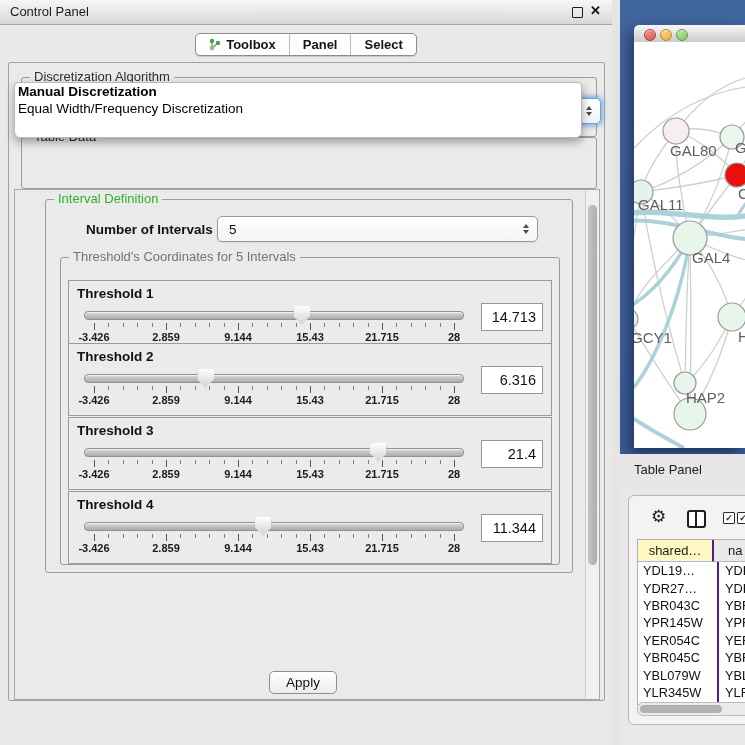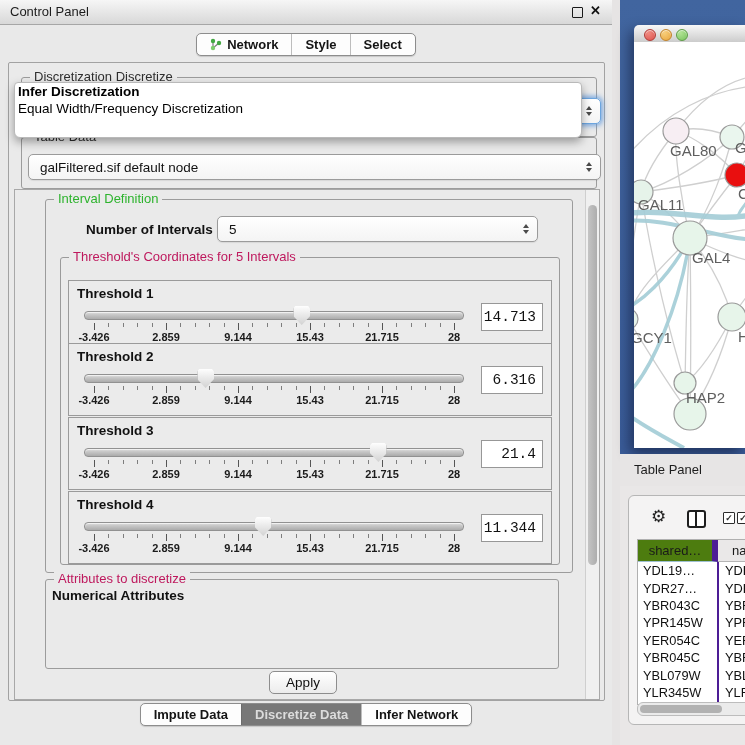--- a/index.html
+++ b/index.html
@@ -24,21 +24,21 @@
   .seg-item.active{background:#787878;color:#dcdcdc;border-left-color:#6d6d6d;}
   #cp-tabbar{left:0;top:33px;width:612px;display:flex;justify-content:center;}
   #cp-bottom-tabbar{left:0;top:703px;width:612px;display:flex;justify-content:center;}
 
   #cp-content{left:8px;top:62px;width:595px;height:637px;border:1px solid #a2a2a2;background:#eaeaea;border-radius:2px;}
 
   .groupbox{position:absolute;border:1px solid #9c9c9c;border-radius:3px;}
   .group-label{position:absolute;top:-9px;left:8px;background:#eaeaea;padding:0 4px;font-size:13px;white-space:nowrap;}
   .gl-dark{color:#2e2e2e;}
   .gl-green{color:#2db32d;}
-  .gl-blue{color:#be185d;}
+  .gl-blue{color:#737373;}
 
   .combo{position:absolute;background:linear-gradient(#ffffff,#f4f4f4);border:1px solid #9b9b9b;border-radius:5px;font-size:13.5px;color:#111;display:flex;align-items:center;padding-left:11px;box-shadow:0 1px 1px rgba(0,0,0,.08);}
   .stepper{position:absolute;right:8px;top:50%;transform:translateY(-50%);display:flex;flex-direction:column;gap:2px;}
   .stepper .up{width:0;height:0;border-left:3.5px solid transparent;border-right:3.5px solid transparent;border-bottom:4.5px solid #4a4a4a;}
   .stepper .dn{width:0;height:0;border-left:3.5px solid transparent;border-right:3.5px solid transparent;border-top:4.5px solid #4a4a4a;}
   .combo.focused{border-color:#6ba5df;box-shadow:0 0 5px 2px rgba(90,150,220,.75);}
 
   
   #algo-popup{left:14px;top:82px;width:566px;height:54px;background:#fff;border:1px solid #b9b9b9;border-radius:4px 4px 6px 6px;box-shadow:0 4px 10px rgba(0,0,0,.35);z-index:30;}
   #algo-popup .prompt{height:17px;padding-top:1px;text-align:center;color:#b3b3b3;font-size:13px;}
@@ -56,40 +56,40 @@
   .slider{position:absolute;left:20px;top:24px;width:370px;height:40px;}
   .slider-inner{position:absolute;left:5px;right:5px;top:0;height:100%;}
   .track{position:absolute;left:-5px;right:-5px;top:6px;height:7px;border-radius:4px;background:linear-gradient(#d9d9d9,#ababab);border:1px solid #919191;box-shadow:inset 0 1px 1px rgba(255,255,255,.7);}
   .tick{position:absolute;top:18px;width:1px;height:4px;background:#7d7d7d;}
   .tick.major{height:7px;background:#555;}
   .tick-label{position:absolute;top:26px;transform:translateX(-50%);font-size:11px;font-weight:bold;color:#1b1b1b;white-space:nowrap;}
   .thumb{position:absolute;top:1px;width:17px;height:19px;transform:translateX(-50%);
     background:linear-gradient(#fefefe,#d2d2d2);
     clip-path:polygon(12% 0,88% 0,100% 14%,100% 52%,50% 100%,0 52%,0 14%);
     filter:drop-shadow(0 0 1px #7e7e7e);}
-  .value-box{position:absolute;right:8px;top:22px;width:54px;height:26px;border:1px solid #979797;background:#fff;font-size:14.5px;font-family:Liberation Mono, monospace;text-align:right;padding:0 6px 0 0;color:#111;}
+  .value-box{position:absolute;right:8px;top:22px;width:54px;height:26px;border:1px solid #979797;background:#fff;font-size:14.5px;font-family:Liberation Sans, sans-serif;text-align:right;padding:0 6px 0 0;color:#111;}
 
   .button{position:absolute;background:linear-gradient(#ffffff,#ececec);border:1px solid #8d8d8d;border-radius:5px;font-size:13.5px;color:#111;display:flex;align-items:center;justify-content:center;}
 
   
   #right-region{left:612px;top:0;width:133px;height:745px;background:#e6e4e4;}
   #desktop-blue{left:620px;top:0;width:125px;height:454px;background:linear-gradient(180deg,#41659f,#3a5c99);}
   #net-window{left:634px;top:25px;width:111px;height:423px;border-radius:5px 0 0 0;box-shadow:-4px 6px 14px rgba(0,0,20,.45);overflow:hidden;}
   #net-titlebar{position:absolute;left:0;top:0;width:100%;height:17px;background:linear-gradient(#f7f7f7,#cccccc);border-bottom:1px solid #9c9c9c;}
   .traffic{position:absolute;top:4px;width:10px;height:10px;border-radius:50%;box-shadow:inset 0 1px 1px rgba(255,255,255,.7);}
   #net-canvas{position:absolute;left:0;top:17px;width:111px;height:406px;background:#fff;}
 
   #table-panel-bar{left:620px;top:454px;width:125px;height:32px;background:#e7e5e5;border-bottom:1px solid #c4c2c2;}
   #tp-title{left:14px;top:8px;font-size:13px;color:#1d1d1d;}
   #tp-body{left:620px;top:486px;width:125px;height:259px;background:#e9e7e7;}
   #tp-inner{position:absolute;left:8px;top:9px;width:130px;height:228px;background:#f4f3f3;border:1px solid #b6b6b6;border-radius:6px;}
   .tbl-cell{overflow:hidden;white-space:nowrap;}
   #tp-table{position:absolute;left:8px;top:43px;width:130px;border:1px solid #b0b0b0;background:#fff;overflow:hidden;height:164px;}
   .tp-header{display:flex;height:22px;font-size:13px;color:#1a1a1a;}
-  .hdr1{width:74px;background:#4d7c0f;border-right:6px solid #4c1d95;border-bottom:1px solid #9fc0d2;display:flex;align-items:center;justify-content:center;}
+  .hdr1{width:74px;background:#fef9c3;border-right:2px solid #4c1d95;border-bottom:1px solid #9fc0d2;display:flex;align-items:center;justify-content:center;}
   .hdr2{flex:1;background:#eae8e8;border-bottom:1px solid #b5b5b5;display:flex;align-items:center;padding-left:14px;}
   .tp-row{display:flex;height:17.4px;font-size:12.8px;color:#111;}
   .tp-row .c1{width:74px;border-right:2px solid #4c1d95;padding-left:5px;display:flex;align-items:center;}
   .tp-row .c2{flex:1;padding-left:6px;display:flex;align-items:center;}
   #tp-hscroll{position:absolute;left:8px;top:206px;width:130px;height:12px;background:#ebebeb;border:1px solid #bdbdbd;border-radius:6px;}
   #tp-hscroll .thumb-h{position:absolute;left:2px;top:1.5px;width:82px;height:8px;background:#b2b2b2;border-radius:4px;}
 
   
   #gear-icon{left:22px;top:12px;font-size:17px;color:#222;line-height:17px;}
   #split-icon{left:58px;top:14px;width:15px;height:14px;border:2px solid #1e1e1e;border-radius:3px;background:#fff;}
@@ -117,57 +117,50 @@
       <div class="seg-item">
         <span class="net-icon">
           <svg width="12" height="13" viewBox="0 0 12 13">
             <line x1="3" y1="3" x2="3" y2="10" stroke="#7b7b7b" stroke-width="1.2"></line>
             <line x1="3" y1="10" x2="9" y2="5" stroke="#7b7b7b" stroke-width="1.2"></line>
             <circle cx="3" cy="3" r="2.2" fill="#43a843"></circle>
             <circle cx="3" cy="10" r="2.2" fill="#7ccc6c"></circle>
             <circle cx="9" cy="5" r="2.2" fill="#43a843"></circle>
           </svg>
         </span>
-        <span>Network</span>
+        <span>Toolbox</span>
       </div>
       <div class="seg-item">
-          <span>Style</span>
+          <span>Panel</span>
         </div>
       <div class="seg-item">
           <span>Select</span>
         </div>
     </div>
   </div>
 
   <div id="cp-content" class="abs">
 
     <div class="groupbox" style="left:12px;top:14px;width:574px;height:58px;">
-      <span class="group-label gl-dark">Discretization Discretize</span>
+      <span class="group-label gl-dark">Discretization Algorithm</span>
       <div class="combo focused" style="left:6px;top:20px;width:560px;height:24px;">
         <span class="stepper">
             <span class="up"></span>
             <span class="dn"></span>
           </span>
       </div>
     </div>
 
     <div class="groupbox" style="left:12px;top:74px;width:574px;height:50px;">
       <span class="group-label gl-dark">Table Data</span>
-      <div class="combo" style="left:6px;top:16px;width:560px;height:24px;">
-        <span>galFiltered.sif default node</span>
-        <span class="stepper">
-            <span class="up"></span>
-            <span class="dn"></span>
-          </span>
-      </div>
     </div>
   </div>
 
   <div id="algo-popup" class="abs">
-    <div class="opt bold">Infer Discretization</div>
+    <div class="opt bold">Manual Discretization</div>
     <div class="opt">Equal Width/Frequency Discretization</div>
   </div>
 
   <div id="scroll-viewport" class="abs">
 
     <div class="groupbox" style="left:30px;top:9px;width:526px;height:372px;">
       <span class="group-label gl-green" style="background:#eaeaea;">Interval Definition</span>
 
       <div class="abs" style="left:40px;top:22px;font-size:13.5px;font-weight:bold;color:#111;">Number of Intervals</div>
       <div class="combo" style="left:171px;top:16px;width:308px;height:24px;">
@@ -356,47 +349,30 @@
             <span class="tick-label" style="left:60%;">15.43</span>
             <span class="tick-label" style="left:80%;">21.715</span>
             <span class="tick-label" style="left:100%;">28</span>
             <div class="thumb" style="left: 47%;"></div>
           </div>
         </div>
         <input class="value-box" value="11.344" style="">
       </div>
     </div>
 
-    <div class="groupbox" style="left:30px;top:389px;width:512px;height:88px;">
-      <span class="group-label gl-blue">Attributes to discretize</span>
-      <div class="abs" style="left:6px;top:8px;font-size:13.5px;font-weight:bold;color:#111;">Numerical Attributes</div>
-    </div>
 
     <div class="button" style="left:254px;top:481px;width:66px;height:21px;">
       <span>Apply</span>
     </div>
 
     <div class="vscroll-track" style="right:0;top:0;height:100%;">
       <div class="vscroll-thumb" style="left:2px;top:15px;height:360px;"></div>
     </div>
   </div>
 
-  <div id="cp-bottom-tabbar" class="abs">
-    <div class="seg">
-      <div class="seg-item">
-          <span>Impute Data</span>
-        </div>
-      <div class="seg-item active">
-          <span>Discretize Data</span>
-        </div>
-      <div class="seg-item">
-          <span>Infer Network</span>
-        </div>
-    </div>
-  </div>
 </div>
 
 <div id="right-region" class="abs"></div>
 <div id="desktop-blue" class="abs"></div>
 
 <div id="net-window" class="abs">
   <div id="net-titlebar">
     <span class="traffic" style="left:10px;background:radial-gradient(circle at 35% 30%,#f08a80,#dd514d);border:1px solid #b03b36;"></span>
     <span class="traffic" style="left:26px;background:radial-gradient(circle at 35% 30%,#f7ce7c,#e9a63c);border:1px solid #c2832a;"></span>
     <span class="traffic" style="left:42px;background:radial-gradient(circle at 35% 30%,#b1e394,#79c35e);border:1px solid #5d9c46;"></span>

